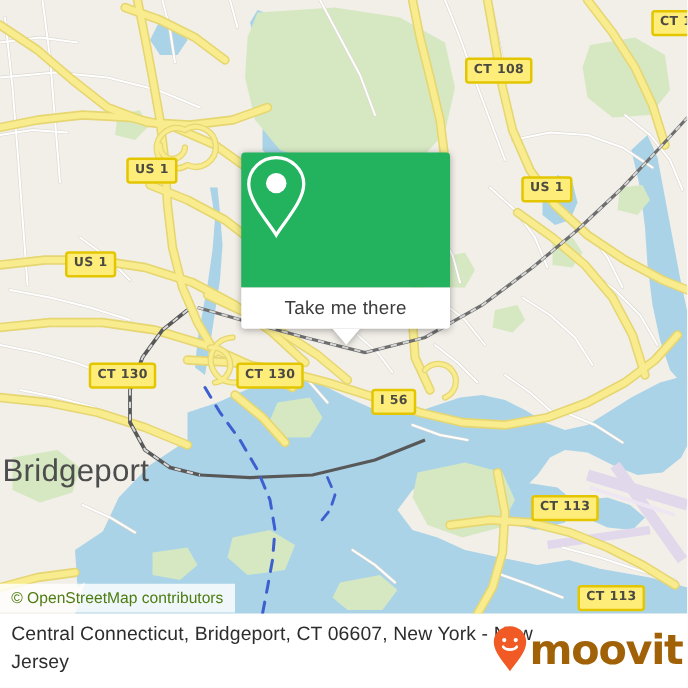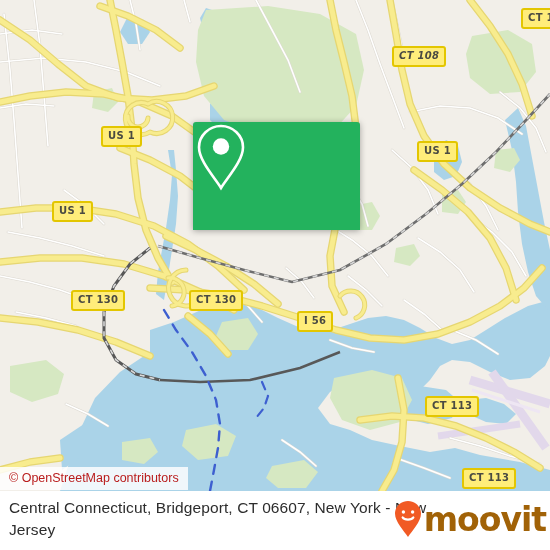--- a/index.html
+++ b/index.html
@@ -29,21 +29,21 @@
             display:flex;align-items:center;justify-content:center;}
   .card-bottom{height:33px;background:#fff;border-radius:0 0 3px 3px;
                display:flex;align-items:center;justify-content:center;position:relative;}
   .card-label{font-size:15px;color:#3b3b3b;letter-spacing:.2px;}
   .card-tail{position:absolute;left:50%;top:100%;margin-left:-11px;width:0;height:0;
              border-left:11px solid transparent;border-right:11px solid transparent;
              border-top:13px solid #fff;}
 
   
   .attrib{position:absolute;left:0;top:467px;padding:4px 9px 5px 9px;
-          background:rgba(255,255,255,.82);color:#b91c1c;font-size:12.5px;
+          background:rgba(255,255,255,.82);color:#4d7c0f;font-size:12.5px;
           white-space:nowrap;font-family:"Liberation Sans",sans-serif;}
 
   
   .footer{position:absolute;left:0;top:491px;width:550px;height:59px;background:#fff;}
   .footer-text{position:absolute;left:9px;top:6px;width:420px;color:#2d2d2d;
                font-size:15.5px;line-height:22px;letter-spacing:.1px;}
   .logo{position:absolute;right:4px;top:9px;display:flex;align-items:center;}
   .logo-word{font-size:33px;font-weight:bold;color:#a16207;letter-spacing:-1px;
              line-height:1;margin-left:1px;font-family:"DejaVu Sans",sans-serif;}
 </style>
@@ -255,38 +255,43 @@
           <path d="M150 248 L130 264 L114 286 L104 312 L104 338 L116 360 L136 374 L160 380" fill="none" stroke="#585858" stroke-width="3"></path>
           <path d="M150 248 L130 264 L114 286 L104 312 L104 338 L116 360 L136 374 L160 380" fill="none" stroke="#d8d8d8" stroke-width="1.6" stroke-dasharray="5 5"></path>
           <path d="M160 380 L200 382 L250 380 L300 368 L340 352" fill="none" stroke="#585858" stroke-width="2.6"></path>
         </g>
 
         <path d="M164 310 L176 330 L192 352 L206 376 L216 400 L220 424 L218 448 L214 470 L210 491" fill="none" stroke="#3d5fd0" stroke-width="2.4" stroke-dasharray="9 8" stroke-linecap="round"></path>
         <path d="M262 382 L268 396 L264 408 L256 418" fill="none" stroke="#3d5fd0" stroke-width="2.2" stroke-dasharray="8 7" stroke-linecap="round"></path>
       </g>
     </svg>
 
-
-    <div class="shield" style="left:392px;top:46px;font-style:italic;">CT 108</div>
+    <div class="place big" style="left:2px;top:363px;">Bridgeport</div>
+
+    <div class="shield" style="left:372px;top:46px;">CT 108</div>
     <div class="shield" style="left:521px;top:8px;">CT 1</div>
     <div class="shield" style="left:101px;top:126px;">US 1</div>
     <div class="shield" style="left:417px;top:141px;">US 1</div>
     <div class="shield" style="left:52px;top:201px;">US 1</div>
     <div class="shield" style="left:71px;top:290px;">CT 130</div>
     <div class="shield" style="left:189px;top:290px;">CT 130</div>
     <div class="shield" style="left:297px;top:311px;">I 56</div>
     <div class="shield" style="left:425px;top:396px;">CT 113</div>
     <div class="shield" style="left:462px;top:468px;">CT 113</div>
 
     <div class="card">
       <div class="card-top">
         <svg width="56" height="70" viewBox="0 0 56 70">
           <path d="M28 4 C16 4 6 13.6 6 25.2 C6 39 22 56 28 66 C34 56 50 39 50 25.2 C50 13.6 40 4 28 4 Z" fill="none" stroke="#ffffff" stroke-width="2.6"></path>
           <circle cx="28" cy="24.5" r="8.2" fill="#ffffff"></circle>
         </svg>
+      </div>
+      <div class="card-bottom">
+        <span class="card-label">Take me there</span>
+        <span class="card-tail"></span>
       </div>
     </div>
 
     <div class="attrib">© OpenStreetMap contributors</div>
   </div>
 
   <div class="footer">
     <div class="footer-text">Central Connecticut, Bridgeport, CT 06607, New York - New Jersey</div>
     <div class="logo">
       <svg width="30" height="38" viewBox="0 0 30 38">

